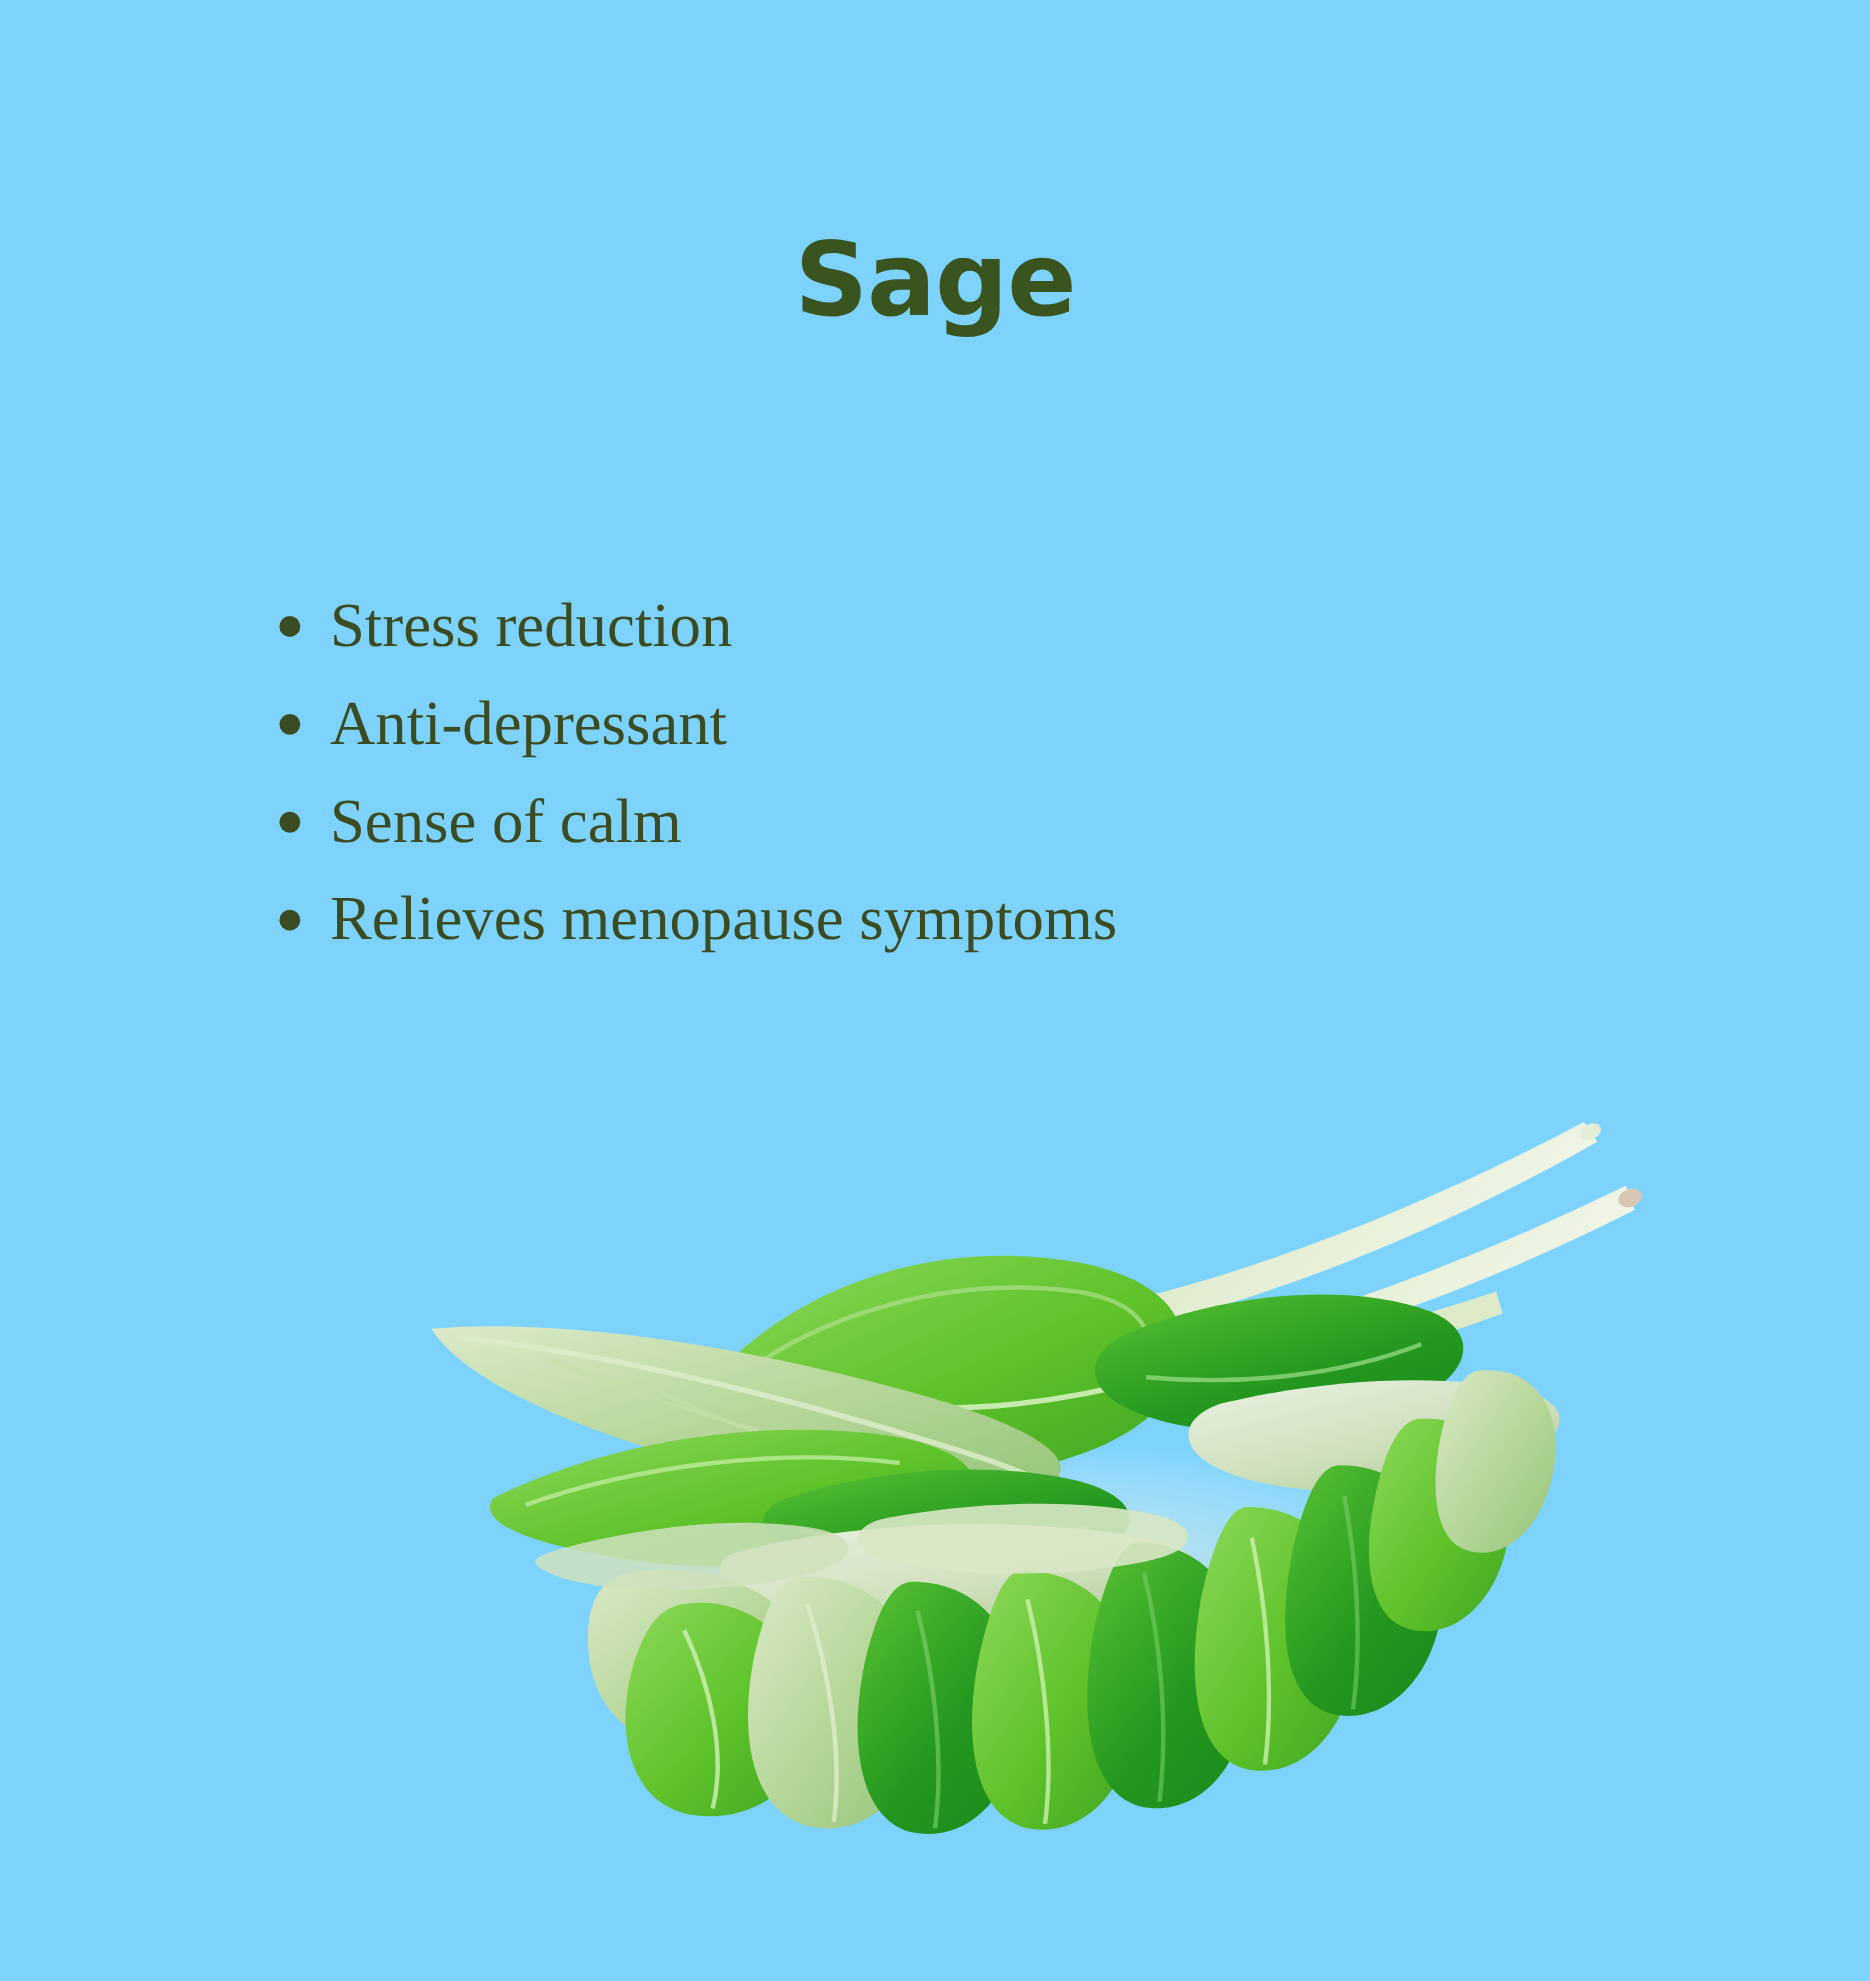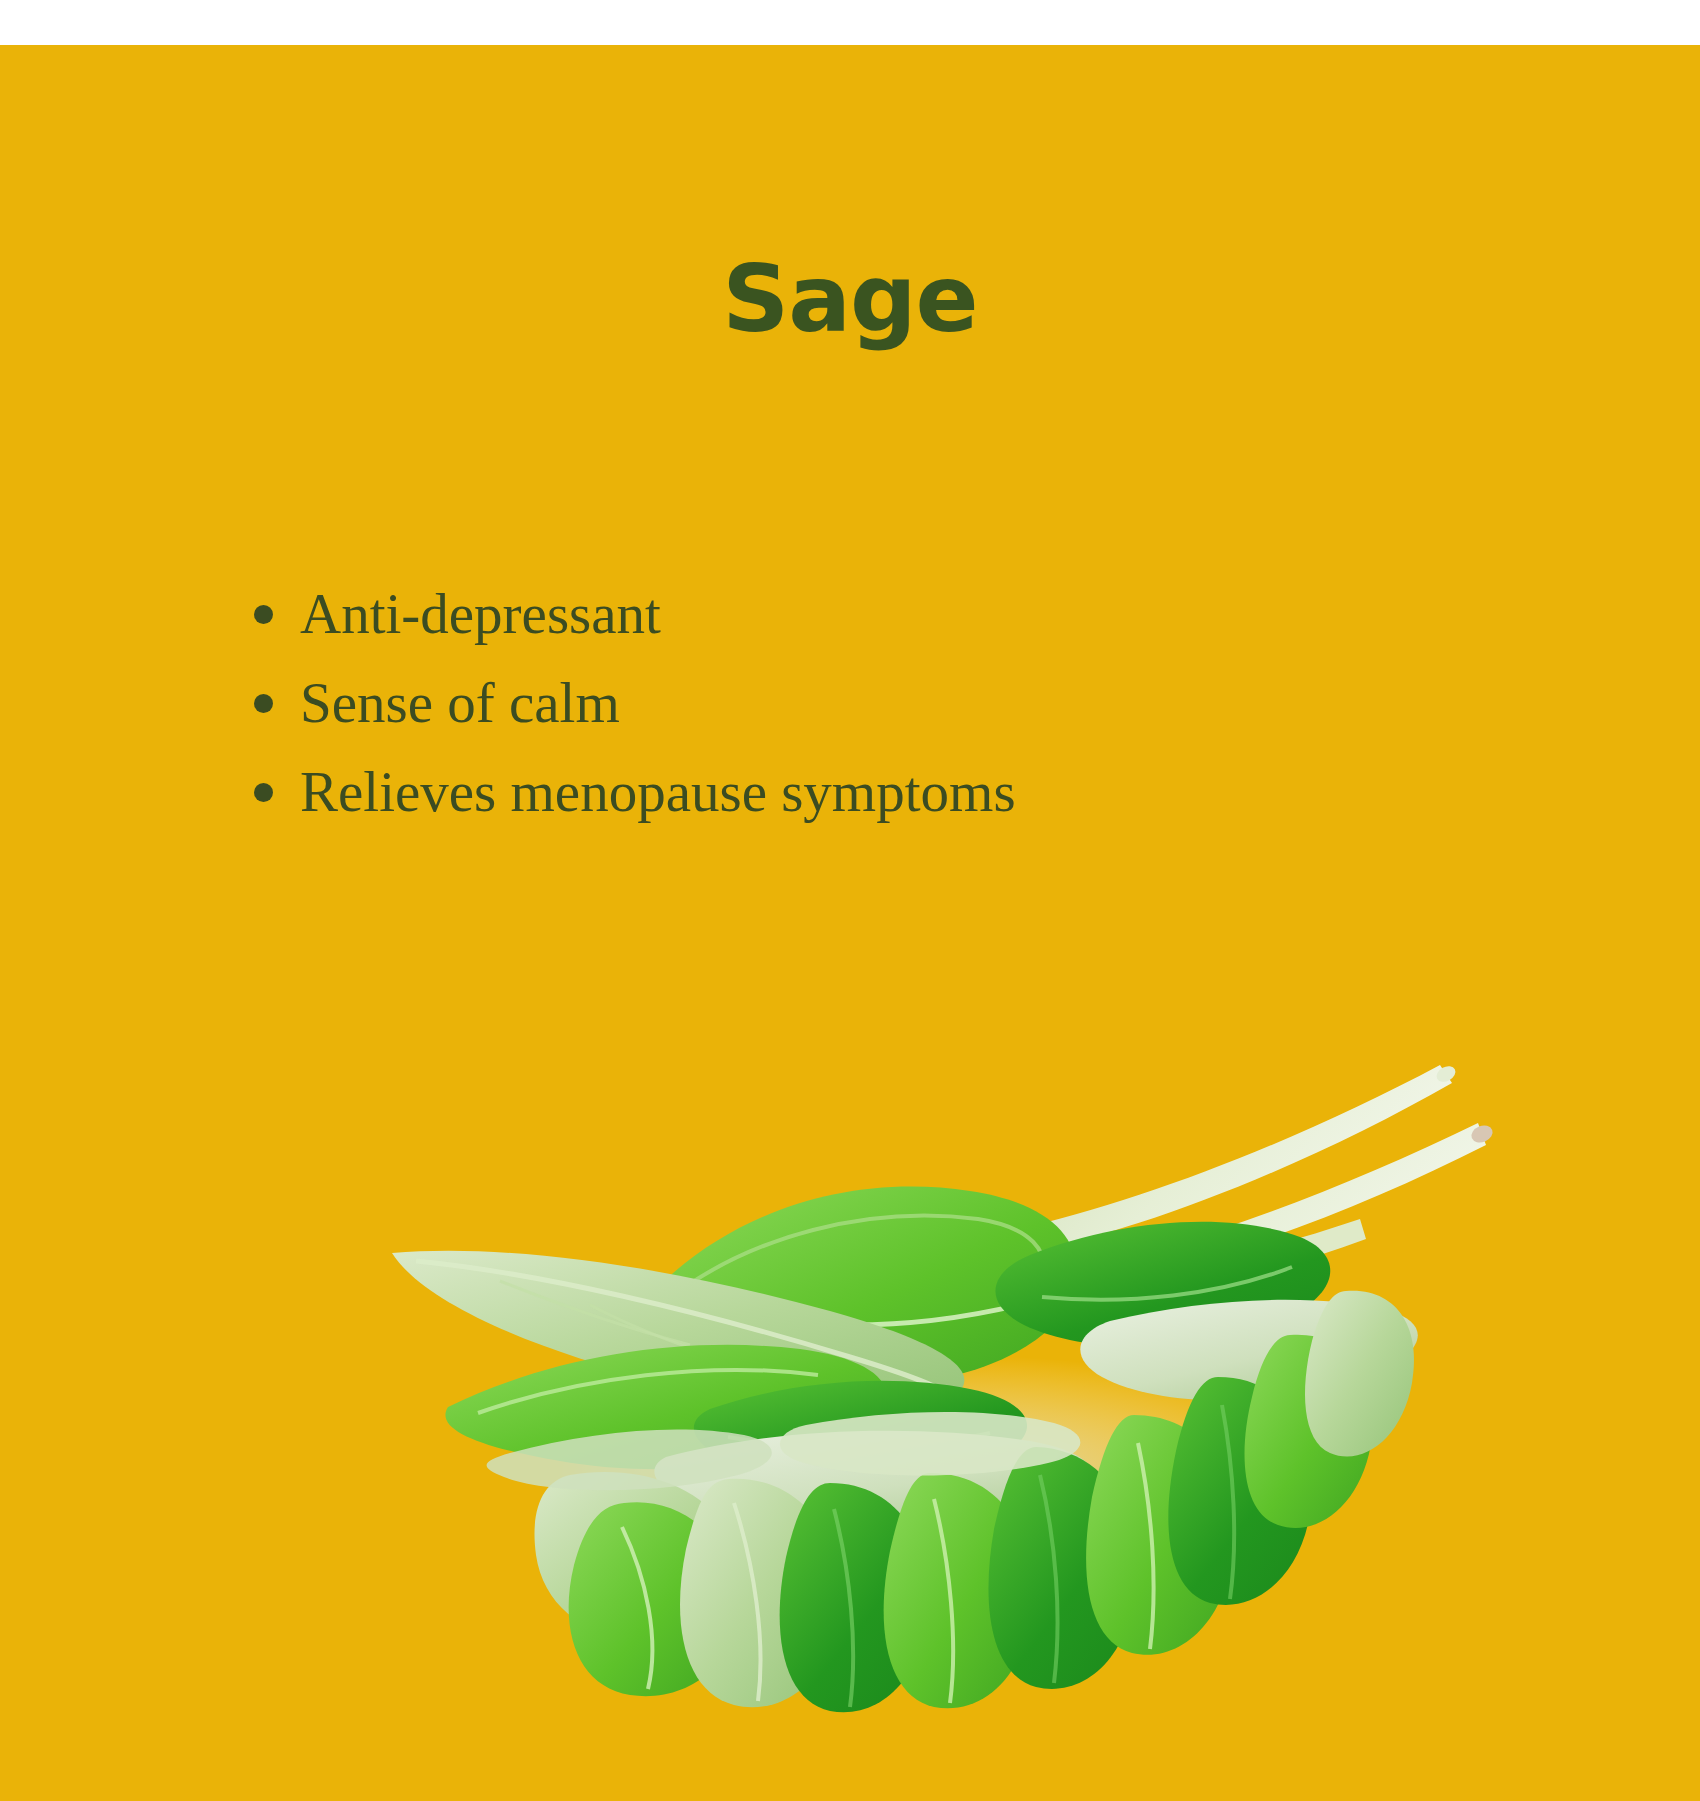--- a/index.html
+++ b/index.html
@@ -11,22 +11,21 @@
     width: 1700px;
     height: 1801px;
     position: relative;
     overflow: hidden;
     font-family: "Liberation Sans", sans-serif;
   }
 
   .slide {
     position: absolute;
     inset: 0;
-    background: #eab308;
-    margin-top: 45px;
+    background: #7dd3fc;
   }
 
   
   .title {
     position: absolute;
     left: 0;
     top: 206px;
     width: 1700px;
     text-align: center;
     font-family: "DejaVu Sans", sans-serif;
@@ -89,20 +88,24 @@
 </style>
 </head>
 <body>
 
 <div class="slide">
 
   <div class="title">Sage</div>
 
   <ul class="bullets">
 
+    <li class="bullet-item">
+      <span class="bullet-dot"></span>
+      <span class="bullet-text">Stress reduction</span>
+    </li>
 
     <li class="bullet-item">
       <span class="bullet-dot"></span>
       <span class="bullet-text">Anti-depressant</span>
     </li>
 
     <li class="bullet-item">
       <span class="bullet-dot"></span>
       <span class="bullet-text">Sense of calm</span>
     </li>

